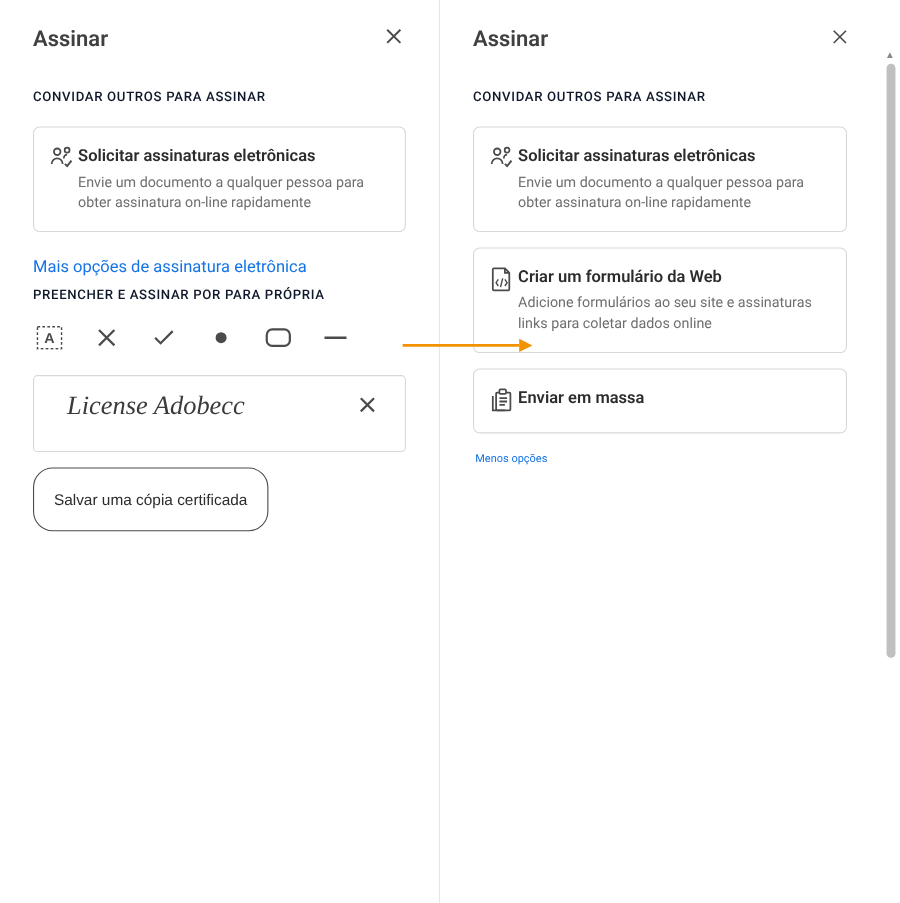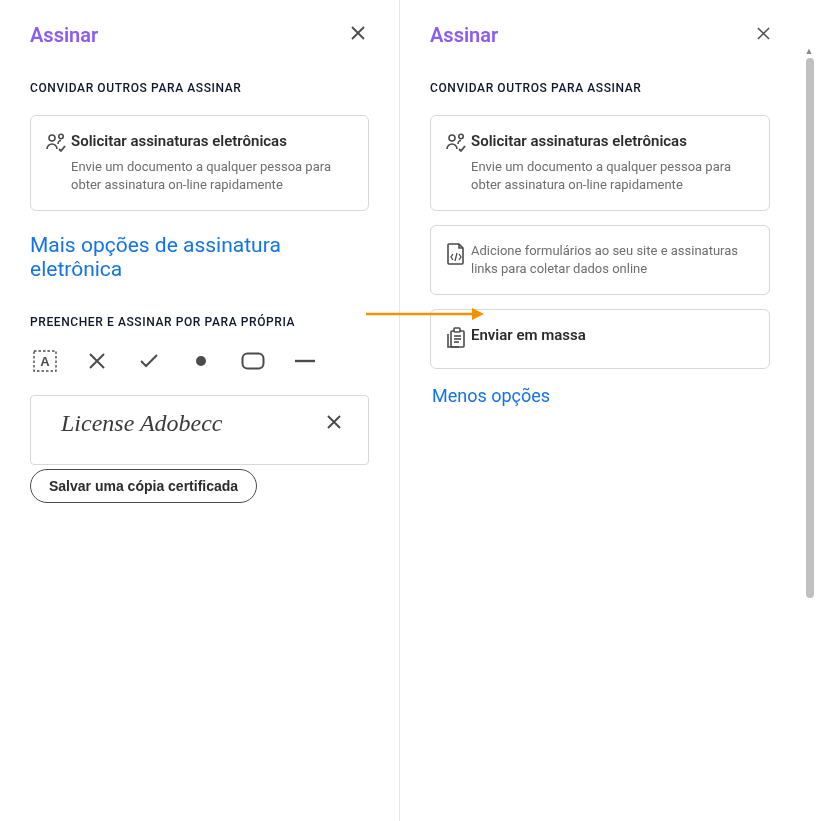--- a/index.html
+++ b/index.html
@@ -56,21 +56,21 @@
   .scroll-arrow.top { top: 46px; }
   .panel-header {
     display: flex;
     justify-content: space-between;
     align-items: center;
     margin-bottom: 34px;
   }
   .panel-title {
     font-size: 20px;
     font-weight: 600;
-    color: #8b5cf6;
+    color: #404040;
   }
   .close-btn {
     cursor: pointer;
     font-size: 18px;
     color: #4b4b4b;
     background: none;
     border: none;
     padding: 2px 4px;
   }
   .section-label {
@@ -103,26 +103,26 @@
     margin-bottom: 6px;
     line-height: 1.3;
   }
   .card-desc {
     font-size: 13px;
     color: #6e6e6e;
     line-height: 1.4;
   }
   .link {
     color: #1473e6;
-    font-size: 21px;
+    font-size: 15px;
     cursor: pointer;
     display: inline-block;
-    margin: 8px 0 34px 0;
-  }
-  .link.smaller { font-size: 18px; margin: 2px 0 0 2px; text-align: center; }
+    margin: 8px 0 10px 0;
+  }
+  .link.smaller { font-size: 10px; margin: 2px 0 0 2px; text-align: center; }
   .toolbox {
     display: flex;
     align-items: center;
     gap: 26px;
     margin-bottom: 22px;
     padding-left: 2px;
   }
   .tool {
     width: 26px;
     height: 24px;
@@ -134,21 +134,21 @@
   }
   .tool svg { display: block; }
   .sig-box {
     border: 1px solid #d8d8d8;
     border-radius: 4px;
     height: 70px;
     display: flex;
     align-items: center;
     justify-content: space-between;
     padding: 0 22px 12px 30px;
-    margin-bottom: 4px;
+    margin-bottom: 14px;
   }
   .sig-text {
     font-family: "Brush Script MT", "Segoe Script", cursive;
     font-size: 24px;
     color: #3a3a3a;
     font-style: italic;
   }
   .sig-text.initials {
     font-size: 22px;
     letter-spacing: 4px;
@@ -160,23 +160,23 @@
   }
   .footer-note {
     font-size: 13px;
     color: #5a5a5a;
     line-height: 1.5;
     margin: 22px 0 18px 0;
   }
   .pill-btn {
     border: 1.6px solid #4b4b4b;
     border-radius: 18px;
-    padding: 8px 18px;
+    padding: 20px 18px;
     font-size: 14px;
-    font-weight: 700;
+    font-weight: 400;
     color: #2c2c2c;
     background: #fff;
     cursor: pointer;
   }
   .arrow {
     position: absolute;
     left: 364px;
     top: 304px;
     width: 120px;
     height: 20px;
@@ -297,20 +297,21 @@
   </div>
 
   <div class="card">
     <span class="card-icon">
       <svg width="22" height="24" viewBox="0 0 22 24" fill="none" stroke="#4b4b4b" stroke-width="1.6">
         <path d="M4 2 h10 l4 4 v15 a1 1 0 0 1 -1 1 h-13 a1 1 0 0 1 -1 -1 v-18 a1 1 0 0 1 1 -1 z"></path>
         <path d="M14 2 v4 h4"></path>
         <path d="M8 12 l-2 3 l2 3 M14 12 l2 3 l-2 3 M12 11 l-2 8" stroke-width="1.3"></path>
       </svg>
     </span>
+    <div class="card-title">Criar um formulário da Web</div>
     <div class="card-desc">Adicione formulários ao seu site e assinaturas links para coletar dados online</div>
   </div>
 
   <div class="card">
     <span class="card-icon">
       <svg width="24" height="24" viewBox="0 0 24 24" fill="none" stroke="#4b4b4b" stroke-width="1.6">
         <rect x="6" y="5" width="13" height="16" rx="1"></rect>
         <path d="M3 8 v13 h11"></path>
         <rect x="9" y="2" width="6" height="4" rx="1" fill="#fff"></rect>
         <line x1="9" y1="10" x2="16" y2="10"></line>

